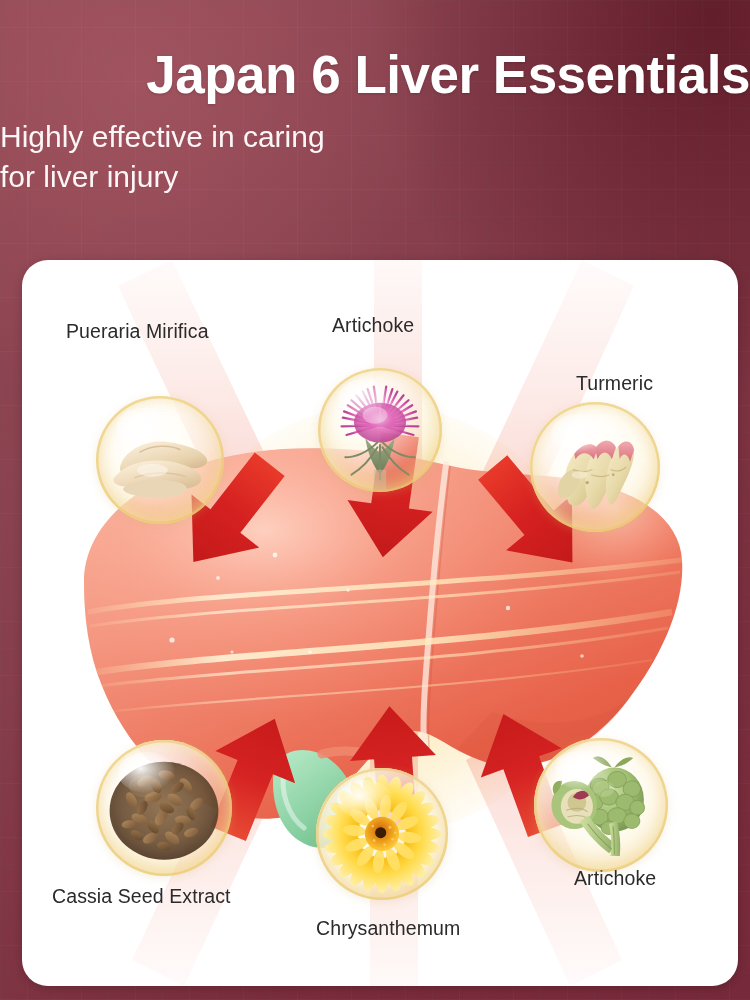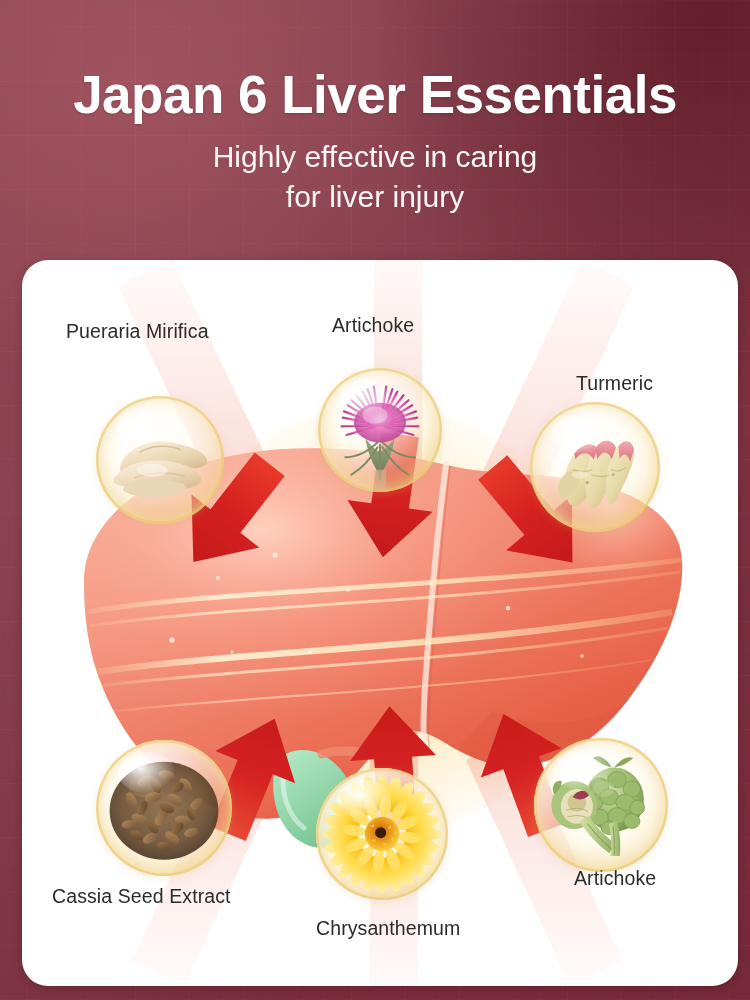--- a/index.html
+++ b/index.html
@@ -32,31 +32,31 @@
     position:absolute; inset:0;
     background-image:
       linear-gradient(to right, rgba(0,0,0,0.035) 1px, transparent 1px),
       linear-gradient(to bottom, rgba(0,0,0,0.035) 1px, transparent 1px);
     background-size:54px 54px;
   }
 
   
   #header { position:absolute; top:0; left:0; width:750px; }
   #title {
-    text-align:center;
+    text-align:right;
     color:#ffffff;
     font-size:53px;
     font-weight:bold;
     letter-spacing:-0.5px;
-    margin-top:64px;
+    margin-top:44px;
     text-shadow:0 1px 3px rgba(0,0,0,.18);
     white-space:nowrap;
   }
   .subtitle-line {
-    text-align:center;
+    text-align:left;
     color:#fdf6f6;
     font-size:30px;
     line-height:40px;
     font-weight:normal;
   }
   #subtitle { margin-top:12px; }
 
   
   #card {
     position:absolute;

